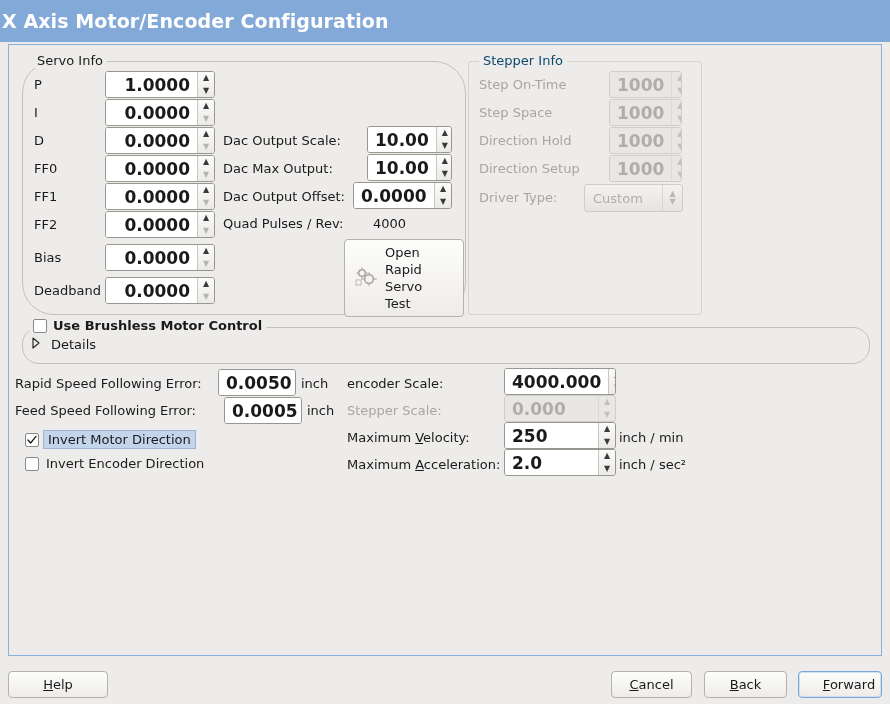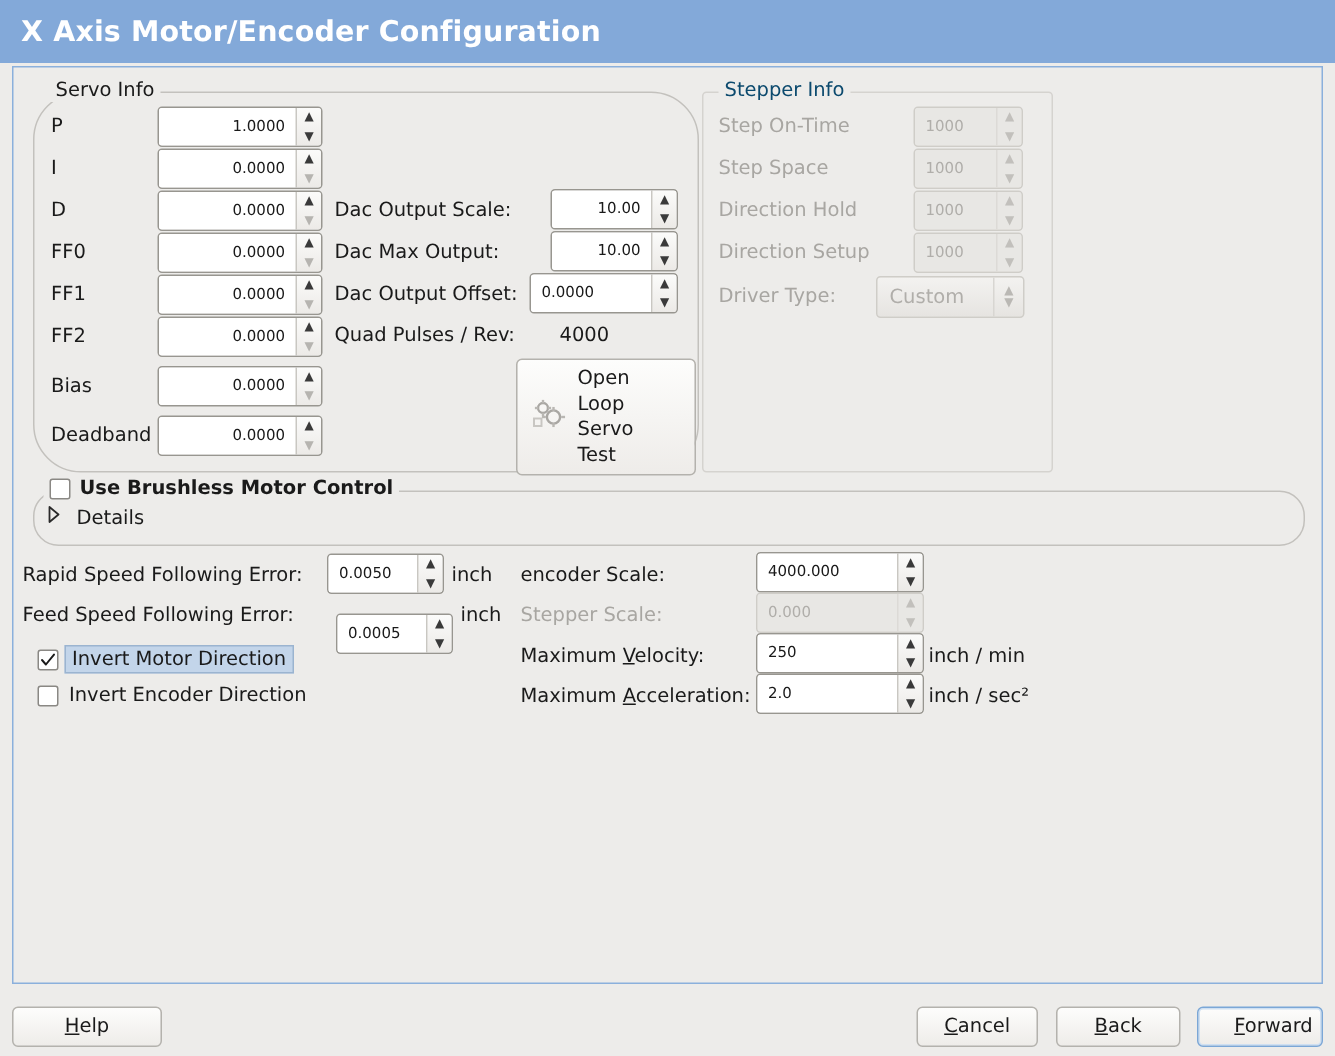--- a/index.html
+++ b/index.html
@@ -17,21 +17,21 @@
   
   .titlebar {
     position: absolute; left: 0; top: 0; width: 890px; height: 42px;
     background: #83a9d9;
     display: flex; align-items: center;
   }
   .titlebar .title {
     color: #ffffff;
     font-size: 19px;
     font-weight: bold;
-    padding-left: 14px;
+    padding-left: 2px;
     letter-spacing: 0.1px;
     white-space: nowrap;
   }
 
   
   .content-panel {
     position: absolute; left: 8px; top: 44px;
     width: 874px; height: 612px;
     background: #edecea;
     border: 1px solid #8bb0dc;
@@ -67,24 +67,25 @@
     height: 27px;
     background: #ffffff;
     border: 1px solid #989690;
     border-radius: 3px;
     overflow: hidden;
   }
   .spin .val {
     flex: 1 1 auto;
     display: flex; align-items: center;
     padding: 0 7px;
-    font-size: 10px;
+    font-size: 17px;
     color: #1a1a1a;
     background: #ffffff;
     white-space: nowrap;
+    font-weight: bold;
   }
   .spin.right .val { justify-content: flex-end; }
   .spin.left  .val { justify-content: flex-start; }
   .spin .arrows {
     flex: 0 0 17px;
     width: 17px;
     display: flex; flex-direction: column;
     background: linear-gradient(#fbfbfa, #eceae7);
     border-left: 1px solid #c9c7c2;
   }
@@ -293,21 +294,21 @@
               <rect x="15.2" y="8.3" width="1.6" height="2.6"></rect>
               <rect x="15.2" y="19.1" width="1.6" height="2.6"></rect>
               <rect x="8.3" y="14.2" width="2.6" height="1.6"></rect>
               <rect x="21.1" y="14.2" width="2.6" height="1.6"></rect>
             </g>
             <rect x="3" y="16" width="5" height="5" fill="none" stroke="#c8c6c2" stroke-width="1.3"></rect>
           </svg>
         </span>
         <span style="display:flex; flex-direction:column; line-height:17px;">
           <span>Open</span>
-          <span>Loop</span>
+          <span>Rapid</span>
           <span>Servo</span>
           <span>Test</span>
         </span>
       </div>
     </div>
 
     <div class="frame disabled" style="left:459px; top:16px; width:234px; height:254px;">
       <div class="frame-title">Stepper Info</div>
 
       <div class="pos lbl dim" style="left:10px; top:15px;">Step On-Time</div>
@@ -375,21 +376,21 @@
     <div class="spin left" style="left:209px; top:324px; width:78px;">
       <div class="val">0.0050</div>
       <div class="arrows">
         <div class="ar">▲</div>
         <div class="ar">▼</div>
       </div>
     </div>
     <div class="pos lbl" style="left:292px; top:331px;">inch</div>
 
     <div class="pos lbl" style="left:6px; top:358px;">Feed Speed Following Error:</div>
-    <div class="spin left" style="left:215px; top:352px; width:78px;margin-top:12px;">
+    <div class="spin left" style="left:215px; top:352px; width:78px;">
       <div class="val">0.0005</div>
       <div class="arrows">
         <div class="ar">▲</div>
         <div class="ar">▼</div>
       </div>
     </div>
     <div class="pos lbl" style="left:298px; top:358px;">inch</div>
 
     <div class="chk-row" style="left:16px; top:385px;">
       <span class="chk">

